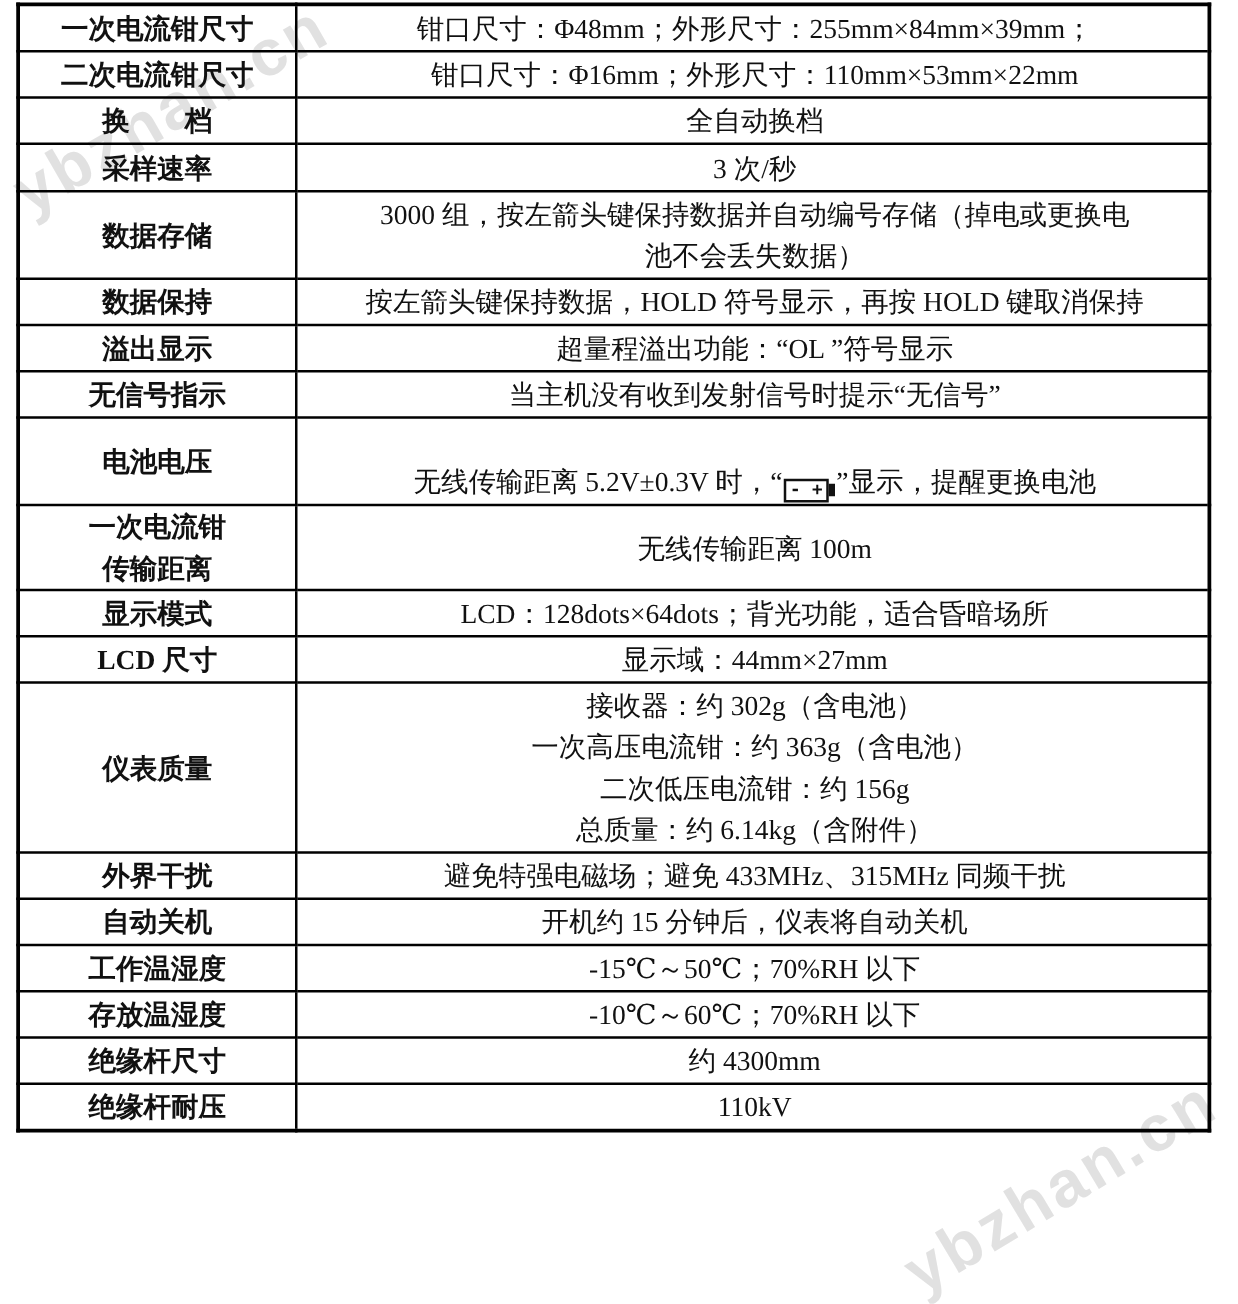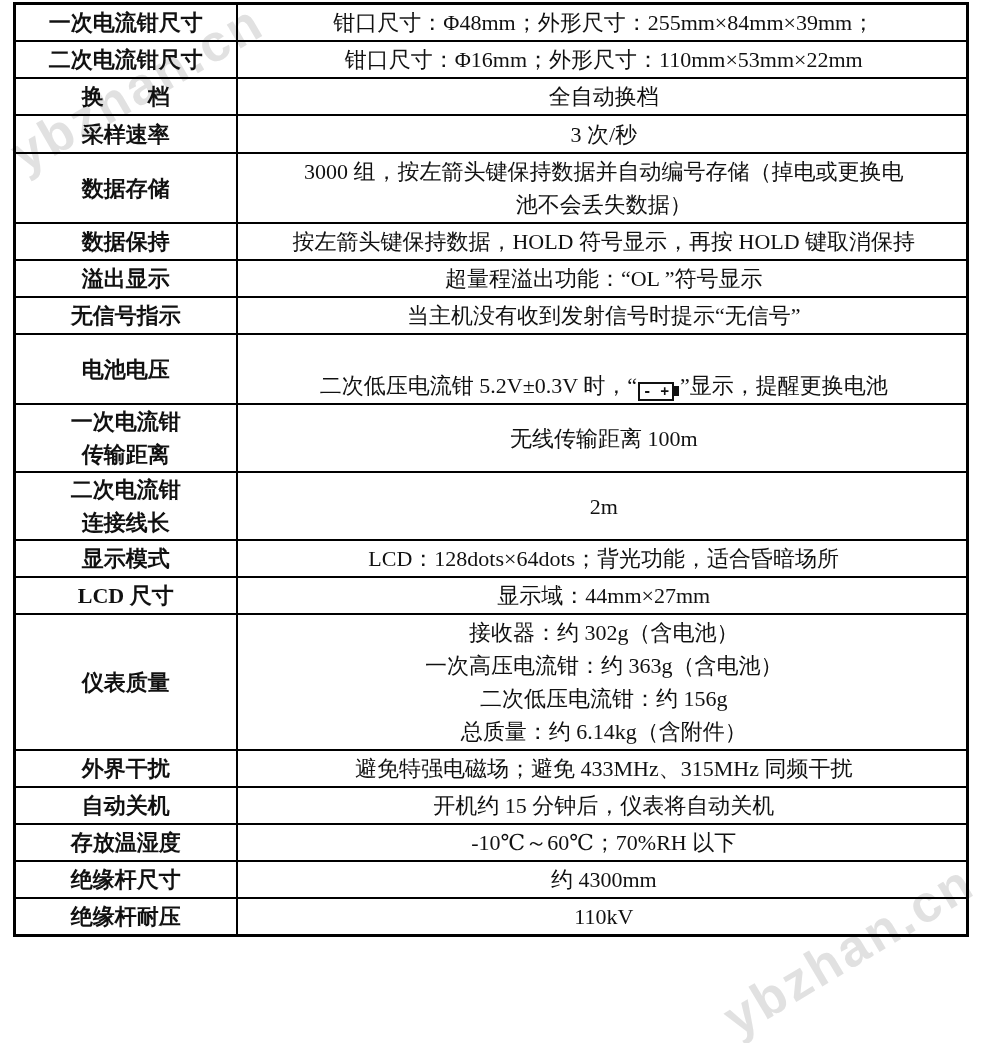--- a/index.html
+++ b/index.html
@@ -129,32 +129,27 @@
         <td class="label">溢出显示</td>
         <td class="value">超量程溢出功能：“OL ”符号显示</td>
       </tr>
       <tr style="height:32px">
         <td class="label">无信号指示</td>
         <td class="value">当主机没有收到发射信号时提示“无信号”</td>
       </tr>
       <tr style="height:35px">
         <td class="label">电池电压</td>
         <td class="value">
-          <span>二次低压电流钳 5.2V±0.3V 时，“</span><span class="battery"><span class="bat-body"><span>-</span><span>+</span></span><span class="bat-nub"></span></span><span>”显示，提醒更换电池</span>
+          <span>无线传输距离 5.2V±0.3V 时，“</span><span class="battery"><span class="bat-body"><span>-</span><span>+</span></span><span class="bat-nub"></span></span><span>”显示，提醒更换电池</span>
         </td>
       </tr>
       <tr style="height:56px">
         <td class="label">一次电流钳
 传输距离</td>
         <td class="value">无线传输距离 100m</td>
-      </tr>
-      <tr style="height:68px">
-        <td class="label">二次电流钳
-连接线长</td>
-        <td class="value">2m</td>
       </tr>
       <tr style="height:37px">
         <td class="label">显示模式</td>
         <td class="value">LCD：128dots×64dots；背光功能，适合昏暗场所</td>
       </tr>
       <tr style="height:34px">
         <td class="label">LCD 尺寸</td>
         <td class="value">显示域：44mm×27mm</td>
       </tr>
       <tr style="height:133px">
@@ -165,20 +160,24 @@
 总质量：约 6.14kg（含附件）</td>
       </tr>
       <tr style="height:36px">
         <td class="label">外界干扰</td>
         <td class="value">避免特强电磁场；避免 433MHz、315MHz 同频干扰</td>
       </tr>
       <tr style="height:36px">
         <td class="label">自动关机</td>
         <td class="value">开机约 15 分钟后，仪表将自动关机</td>
       </tr>
+      <tr style="height:34px">
+        <td class="label">工作温湿度</td>
+        <td class="value">-15℃～50℃；70%RH 以下</td>
+      </tr>
       <tr style="height:35px">
         <td class="label">存放温湿度</td>
         <td class="value">-10℃～60℃；70%RH 以下</td>
       </tr>
       <tr style="height:36px">
         <td class="label">绝缘杆尺寸</td>
         <td class="value">约 4300mm</td>
       </tr>
       <tr style="height:36px">
         <td class="label">绝缘杆耐压</td>

